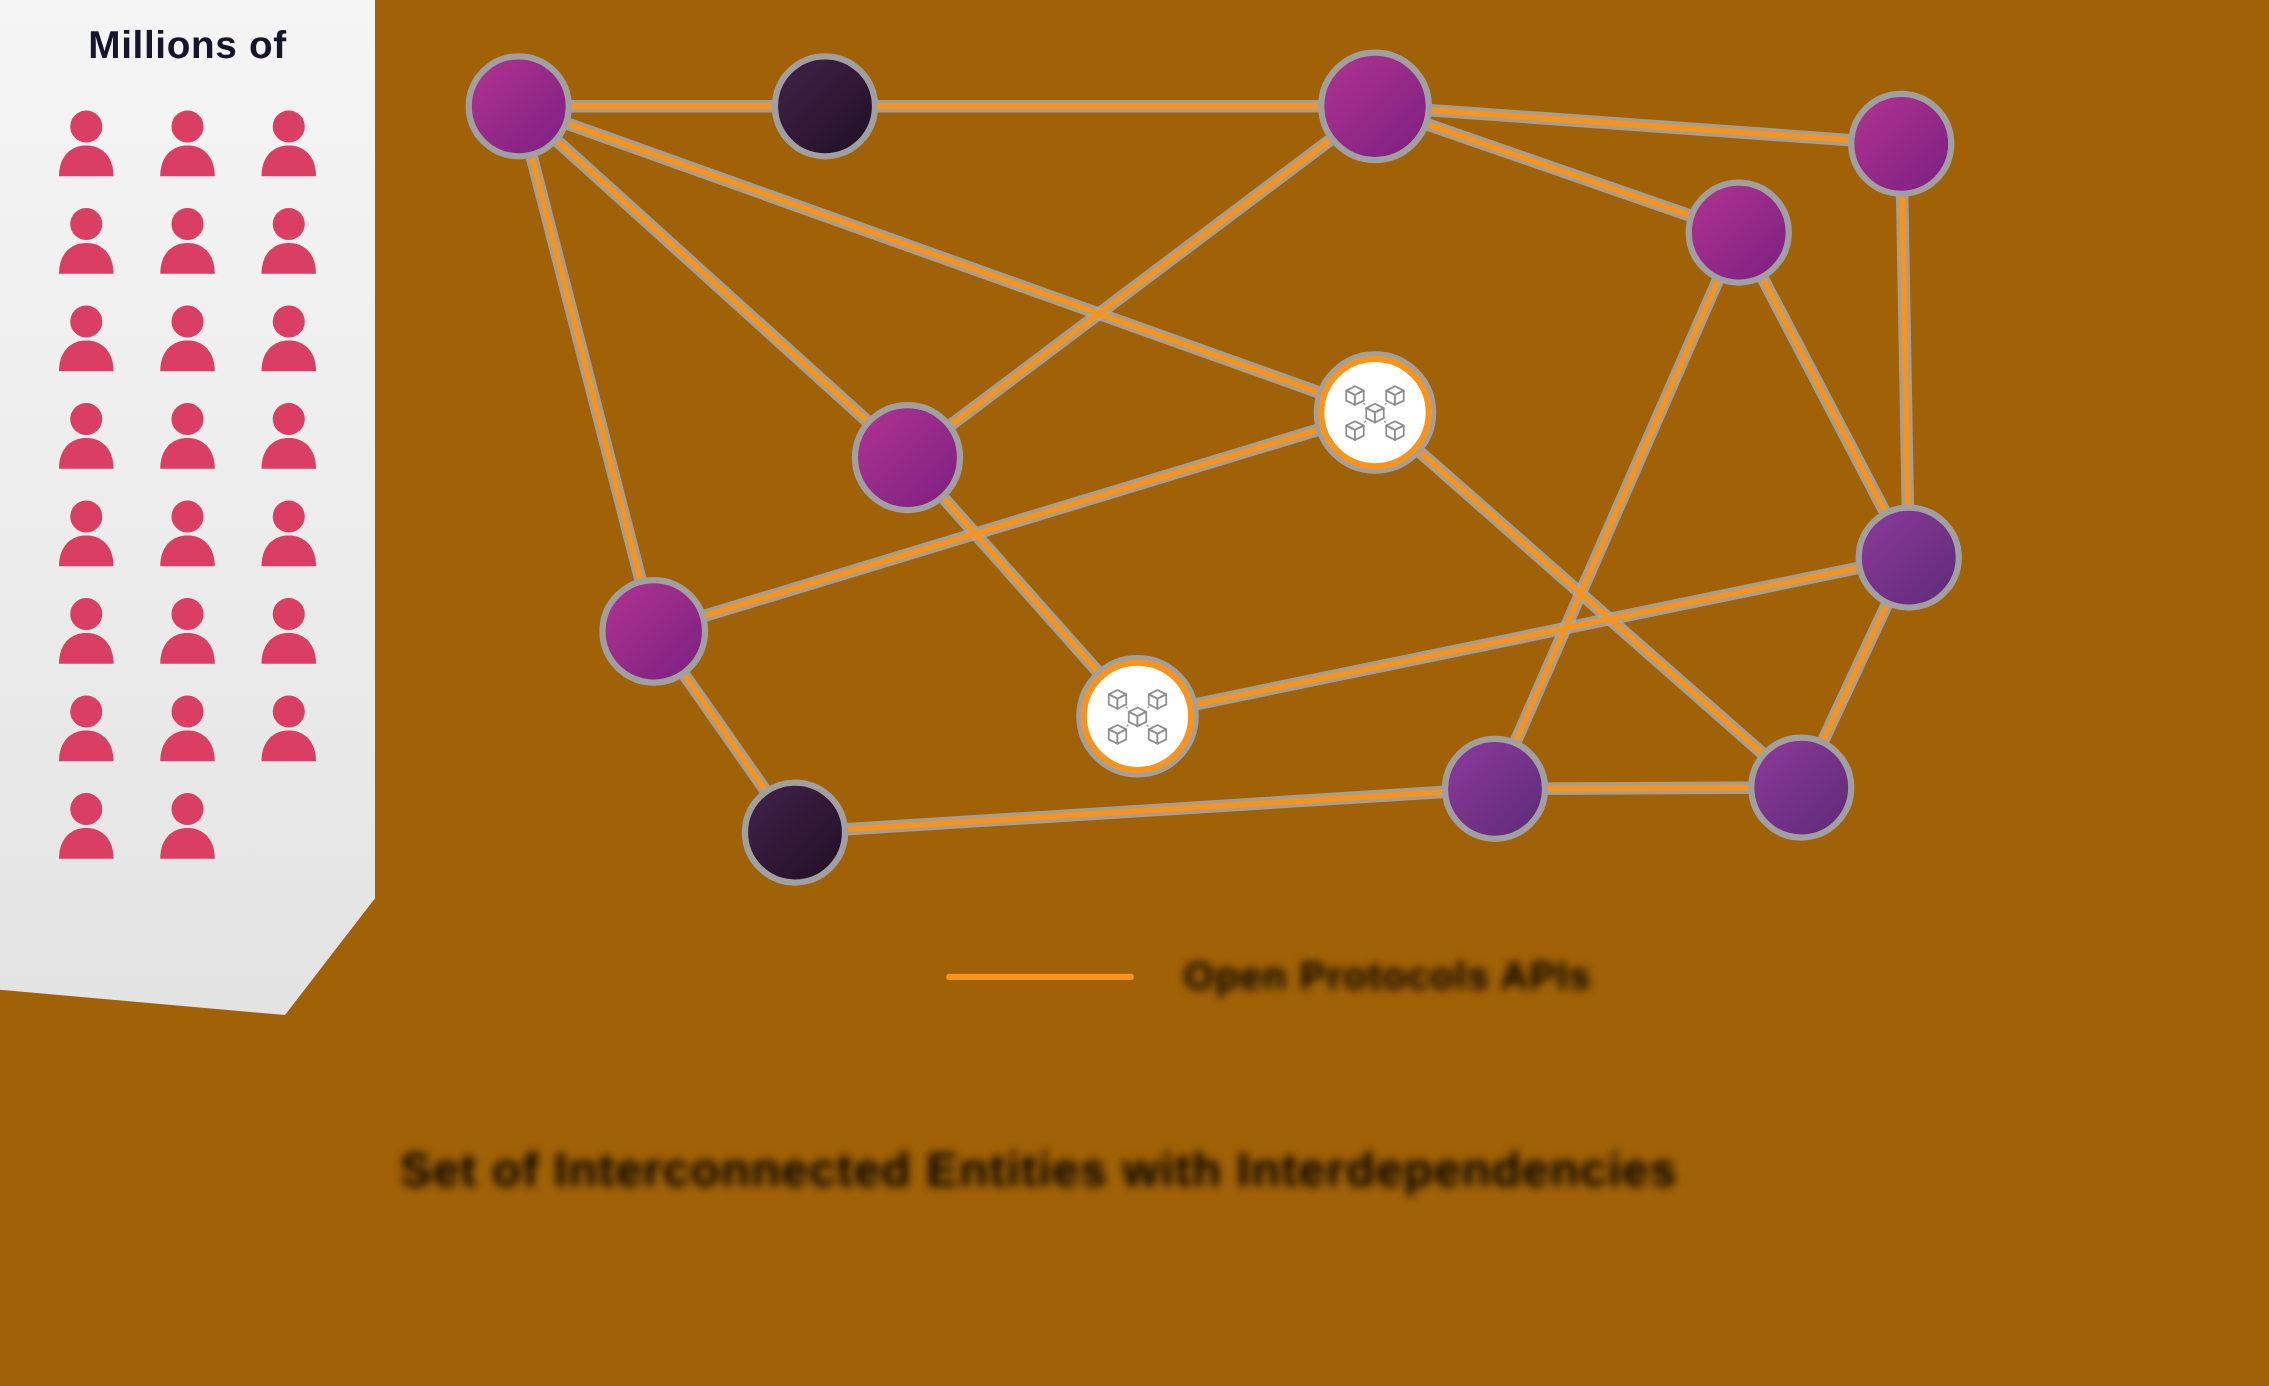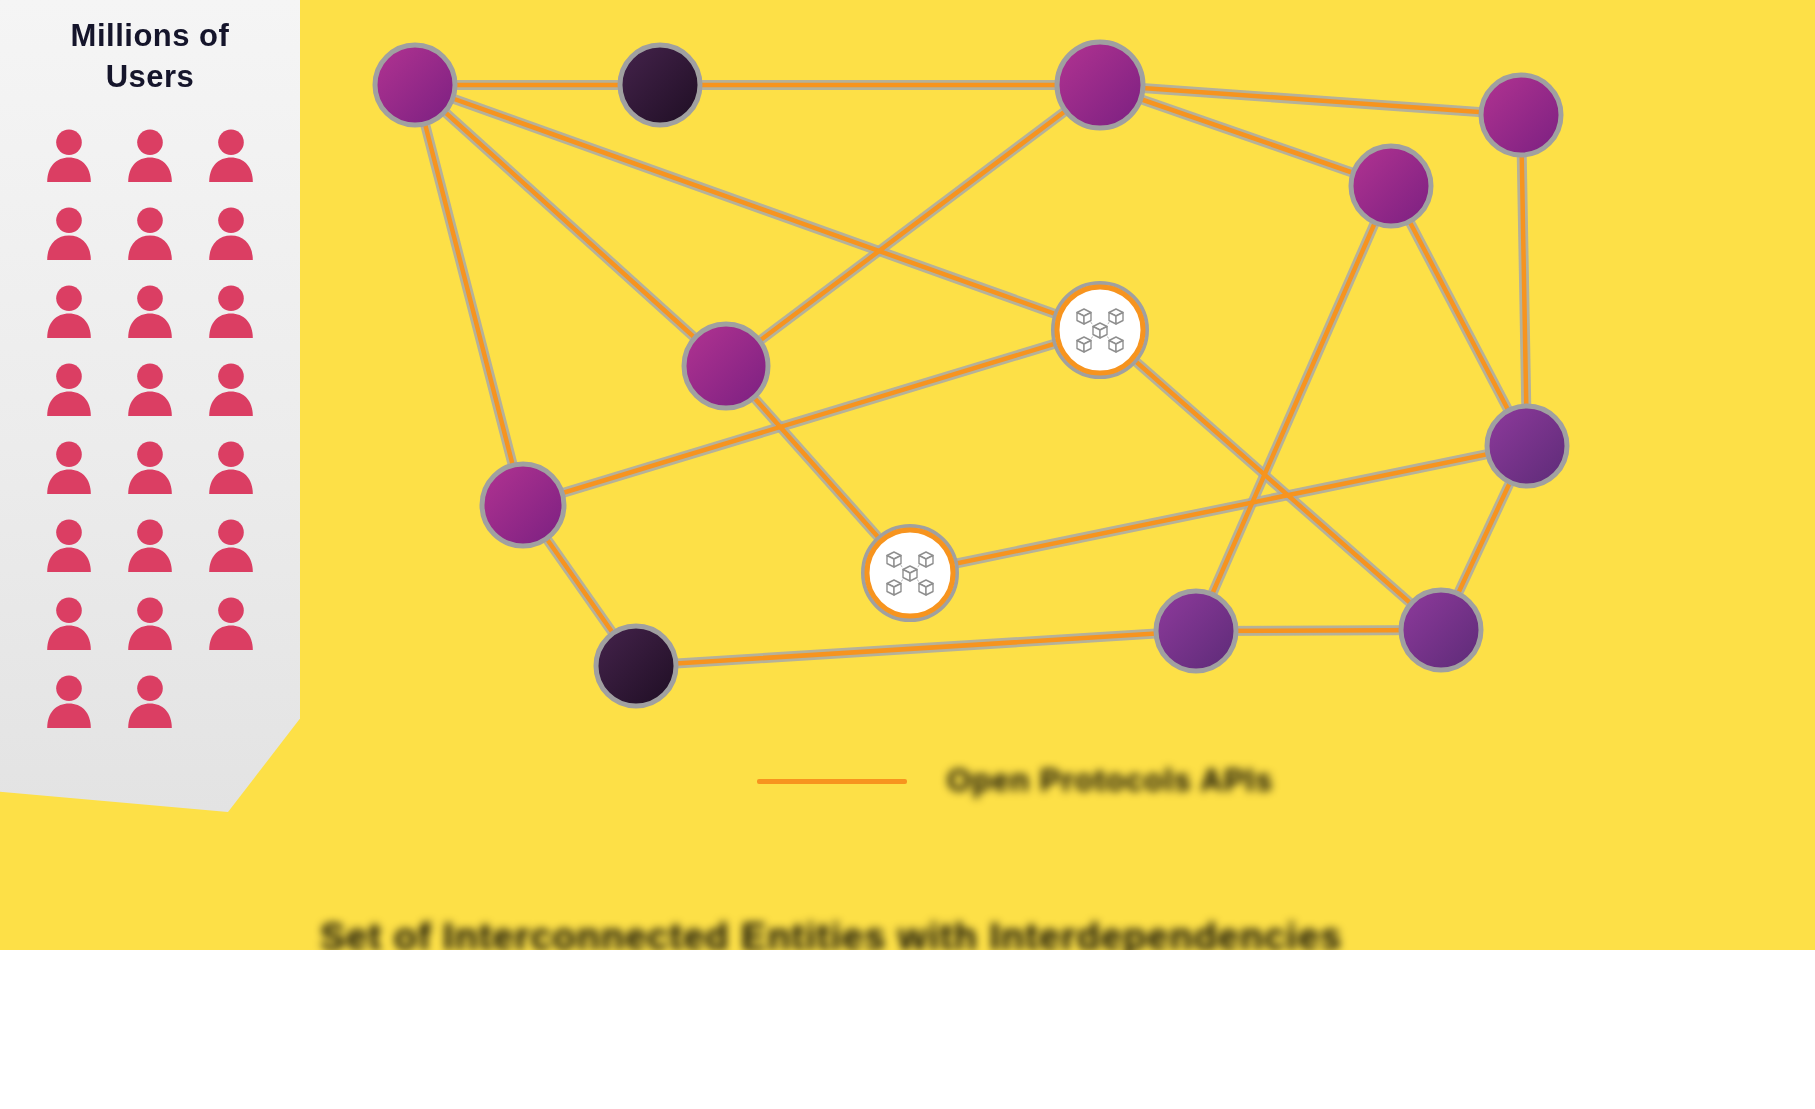--- a/index.html
+++ b/index.html
@@ -1,17 +1,17 @@
 <!DOCTYPE html>
 <html><head>
 <meta charset="utf-8">
 <style>
   html,body{margin:0;padding:0;background:#ffffff;}
   body{width:1815px;height:1109px;font-family:"Liberation Sans",sans-serif;}
-  .stage{position:relative;width:1815px;height:950px;overflow:hidden;background:#fde047;}
+  .stage{position:relative;width:1815px;height:1109px;overflow:hidden;background:#a16207;}
 
   
   .panel{
     position:absolute;left:0;top:0;width:300px;height:812px;
     background:linear-gradient(180deg,#f5f5f5 0%,#ececec 55%,#e3e3e3 100%);
     clip-path:polygon(0 0,100% 0,100% 88.5%,76% 100%,0 97.5%);
   }
   .panel-title{
     margin-top:16px;text-align:center;font-size:31px;font-weight:800;
     color:#15152b;line-height:1.32;letter-spacing:.5px;
@@ -37,21 +37,20 @@
   }
 </style>
 </head>
 <body>
 
 <div class="stage">
 
   <div class="panel">
     <div class="panel-title">
       <div>Millions of</div>
-      <div>Users</div>
     </div>
     <div class="users-grid" id="users-grid">
         <svg width="62" height="55" viewBox="0 0 64 58">
           <circle cx="32" cy="15" r="13.5" fill="#DB3E63"></circle>
           <path d="M32,31 C19,31 9,40 9,57 L55,57 C55,40 45,31 32,31 Z" fill="#DB3E63" stroke-linejoin="round"></path>
         </svg>
         <svg width="62" height="55" viewBox="0 0 64 58">
           <circle cx="32" cy="15" r="13.5" fill="#DB3E63"></circle>
           <path d="M32,31 C19,31 9,40 9,57 L55,57 C55,40 45,31 32,31 Z" fill="#DB3E63" stroke-linejoin="round"></path>
         </svg>

